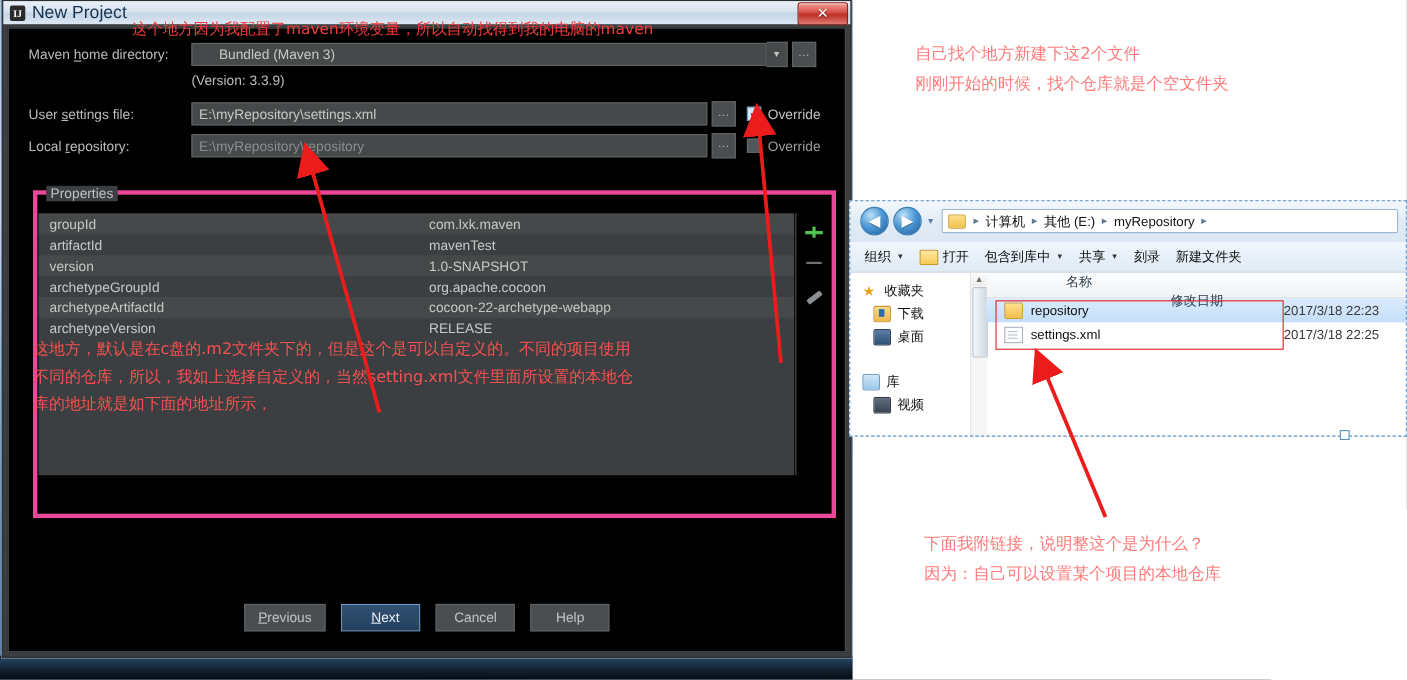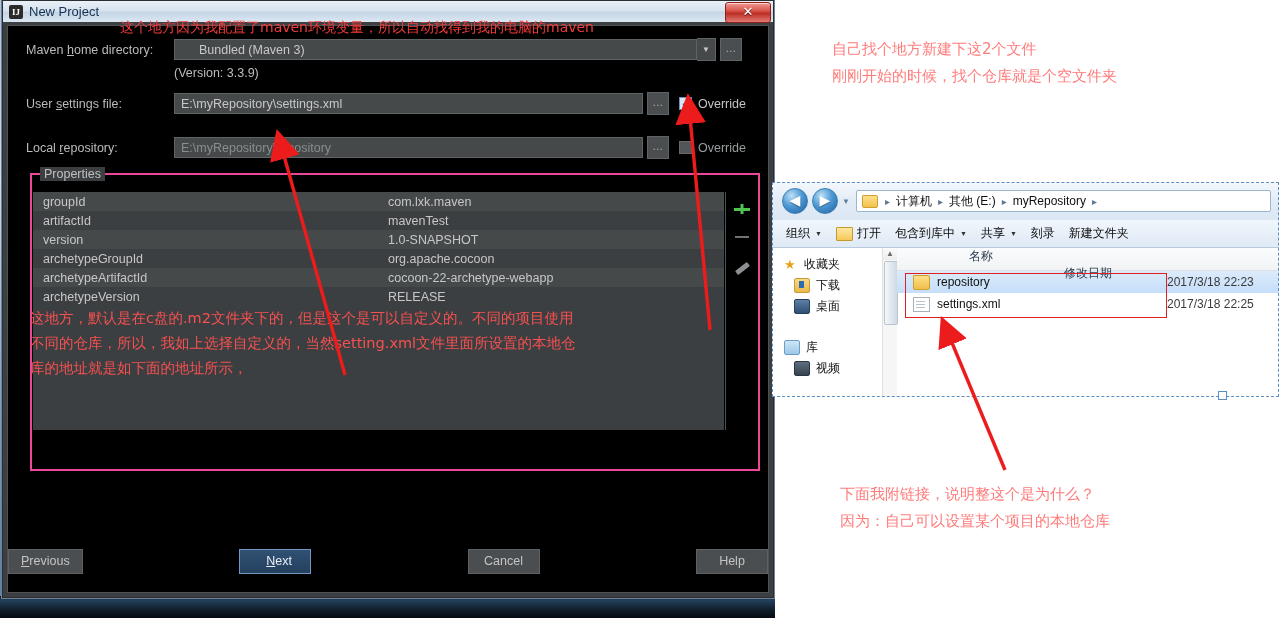--- a/index.html
+++ b/index.html
@@ -32,21 +32,21 @@
     position:absolute;left:0;top:0;width:100%;height:21px;
     background:linear-gradient(180deg,#e9f0f8 0%,#d7e3ef 45%,#c6d6e6 55%,#dbe7f3 100%);
     display:flex;align-items:center;
   }
   #dialog-titlebar .tb-icon{
     width:14px;height:14px;margin-left:6px;margin-right:6px;
     background:#2b2b2b;border-radius:2px;color:#fff;
     font-size:9px;font-weight:bold;line-height:14px;text-align:center;
     font-family:"Liberation Serif",serif;
   }
-  #dialog-title-text{font-size:13px;color:#14314f;}
+  #dialog-title-text{font-size:16px;color:#14314f;}
   #dialog-close-button{
     position:absolute;right:2px;top:1px;width:44px;height:19px;
     background:linear-gradient(180deg,#f09b95 0%,#d8564b 40%,#bd2f26 55%,#e07b72 100%);
     border:1px solid #8d2119;border-radius:3px;
     color:#fff;font-size:13px;font-weight:bold;line-height:17px;text-align:center;
     text-shadow:0 1px 1px rgba(0,0,0,.6);
     box-shadow:inset 0 1px 0 rgba(255,255,255,.55);
   }
   #dialog-body{
     position:absolute;left:4px;top:24px;right:4px;bottom:4px;
@@ -84,21 +84,21 @@
     background:#d8e6f2;border:1px solid #6a93bd;
     color:#13487f;font-size:11px;line-height:11px;text-align:center;font-weight:bold;
   }
   .chk.off{background:#525659;border:1px solid #65696b;}
   .override-label{font-size:12.5px;color:#c3c3c3;}
   .override-label.dim{color:#9a9d9f;}
 
   
   #properties-group{
     position:absolute;left:22px;top:147px;width:730px;height:298px;
-    border:2px solid #ec4899;box-sizing:border-box;
+    border:4px solid #ec4899;box-sizing:border-box;
   }
   #properties-legend{
     position:absolute;left:8px;top:-8px;background:#3c3f41;padding:0 4px;
     font-size:12.5px;color:#c0c0c0;
   }
   #properties-table{
     position:absolute;left:1px;top:17px;right:34px;height:238px;
     background:#3c3f41;overflow:hidden;
   }
   .prop-row{display:flex;height:19px;align-items:center;font-size:12.5px;color:#c7c7c7;}
@@ -120,21 +120,21 @@
     content:"";position:absolute;left:4px;top:10px;width:14px;height:2px;background:#6f7375;
   }
   #prop-edit-icon:before{
     content:"";position:absolute;left:4px;top:12px;width:15px;height:5px;background:#8b8f91;
     transform:rotate(-38deg);border-radius:1px;
   }
 
   
   #dialog-buttons{
     position:absolute;left:0;right:0;bottom:18px;
-    display:flex;justify-content:space-between;gap:14px;
+    display:flex;justify-content:center;gap:14px;
   }
   .dlg-btn{
     min-width:72px;height:25px;box-sizing:border-box;
     background:#4a4e50;border:1px solid #5d6164;
     color:#c4c4c4;font-size:12.5px;line-height:23px;text-align:center;padding:0 12px;
   }
   .dlg-btn.primary{
     background:linear-gradient(180deg,#315173 0%,#24405e 100%);
     border:1px solid #6f97c2;color:#e8eef5;padding-left:20px;
   }
@@ -288,21 +288,21 @@
     <div class="form-row" style="left:18px;top:66px;width:730px;">
       <span class="form-label"><span>User </span><u>s</u><span>ettings file:</span></span>
       <div class="field" style="width:469px;">E:\myRepository\settings.xml</div>
       <div class="ellipsis-btn">...</div>
       <div class="override-wrap">
         <span class="chk on">✓</span>
         <span class="override-label">Override</span>
       </div>
     </div>
 
-    <div class="form-row" style="left:18px;top:110px;width:730px;">
+    <div class="form-row" style="left:18px;top:95px;width:730px;">
       <span class="form-label"><span>Local </span><u>r</u><span>epository:</span></span>
       <div class="field muted" style="width:469px;">E:\myRepository\repository</div>
       <div class="ellipsis-btn">...</div>
       <div class="override-wrap">
         <span class="chk off"></span>
         <span class="override-label dim">Override</span>
       </div>
     </div>
 
     <div id="properties-group">

